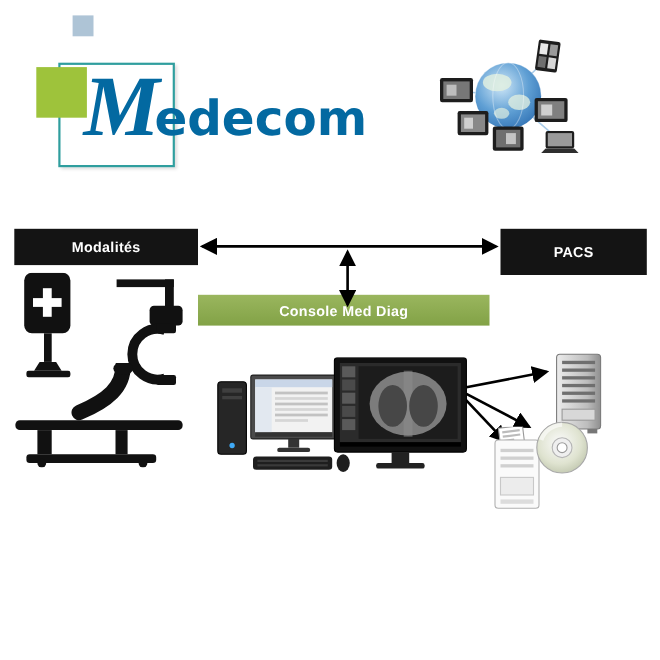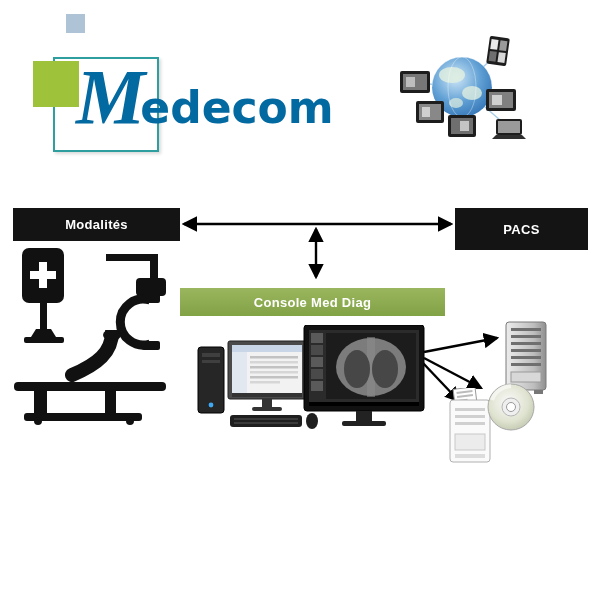--- a/index.html
+++ b/index.html
@@ -97,21 +97,21 @@
       <polygon points="94,104 128,104 124,100 98,100" fill="#2e2e2e"></polygon>
     </g>
   </svg>
 
   <div class="abs node node-black" style="left:13px;top:208px;width:167px;height:33px">
     <span>Modalités</span>
   </div>
   <div class="abs node node-black" style="left:455px;top:208px;width:133px;height:42px">
     <span>PACS</span>
   </div>
-  <div class="abs node node-green" style="left:180px;top:288px;width:265px;height:28px">
+  <div class="abs node node-green" style="left:180px;top:268px;width:265px;height:28px">
     <span>Console Med Diag</span>
   </div>
 
   <svg class="abs" style="left:0;top:0;pointer-events:none" width="600" height="600" viewBox="0 0 600 600">
     <defs>
       <marker id="ah" viewBox="0 0 10 10" refX="8.5" refY="5" markerWidth="6.5" markerHeight="6.5" orient="auto-start-reverse">
         <path d="M0,0 L10,5 L0,10 z" fill="#000"></path>
       </marker>
     </defs>
     <g stroke="#000" stroke-width="2.4" fill="none">

